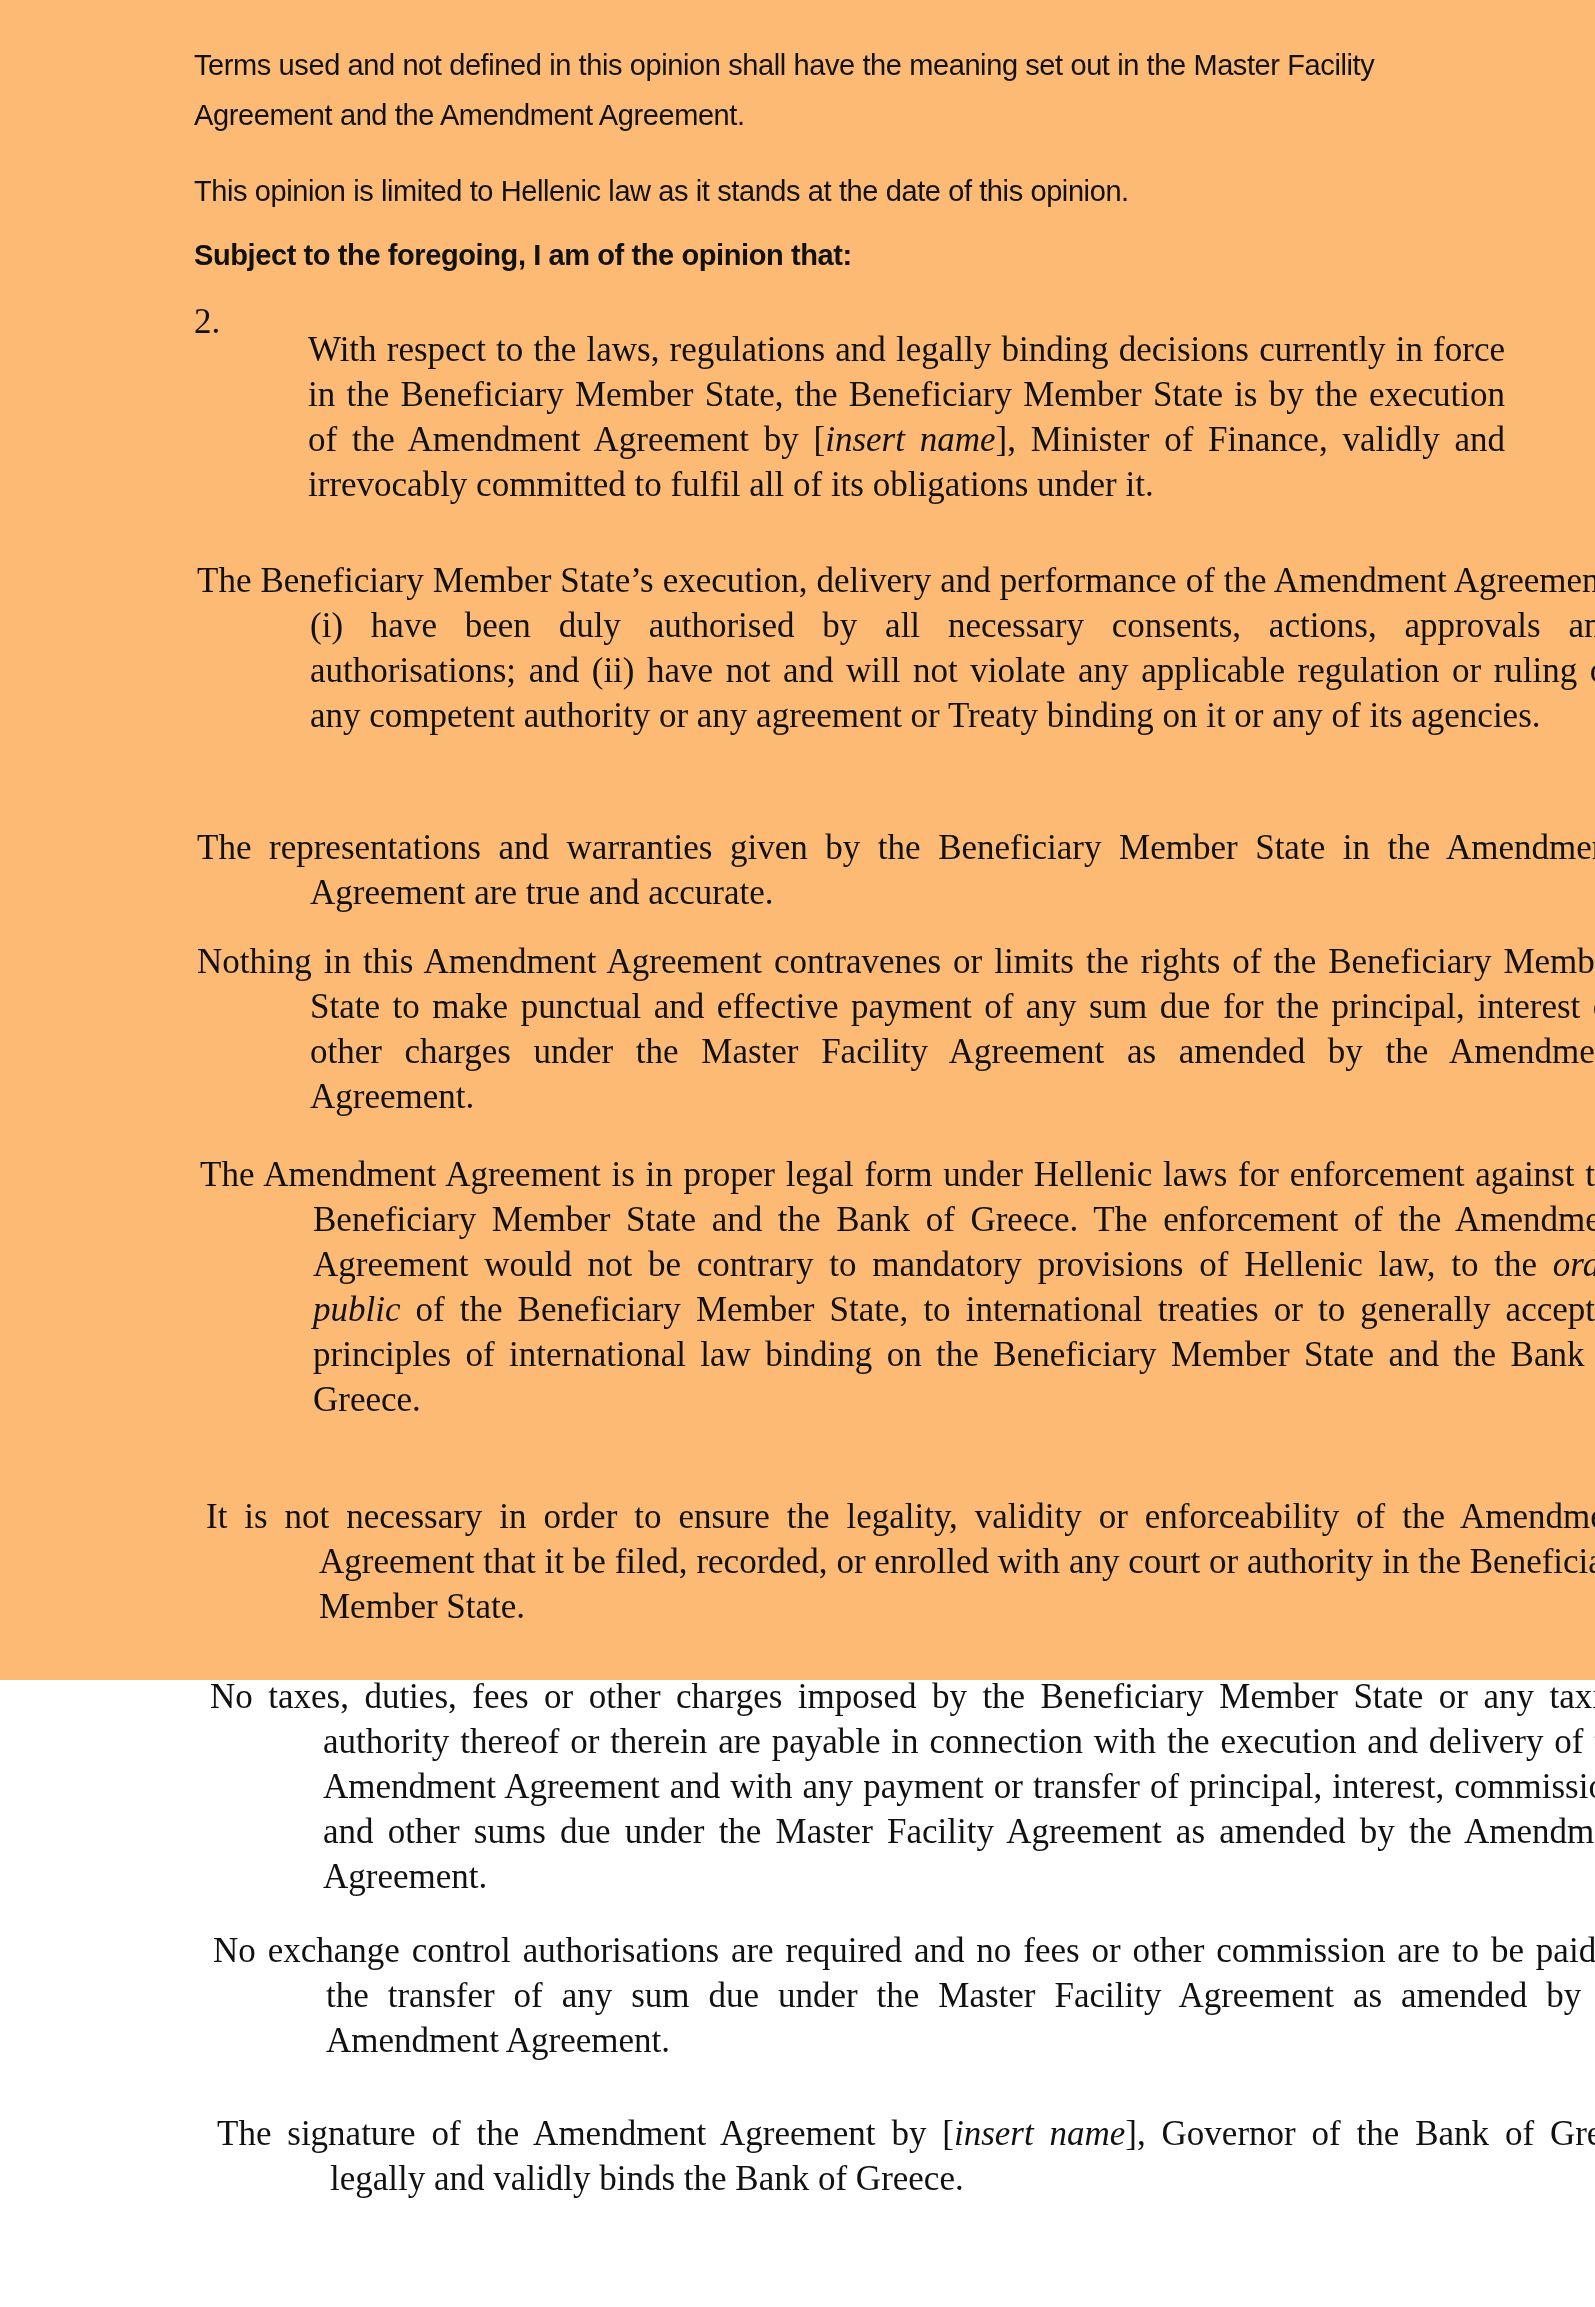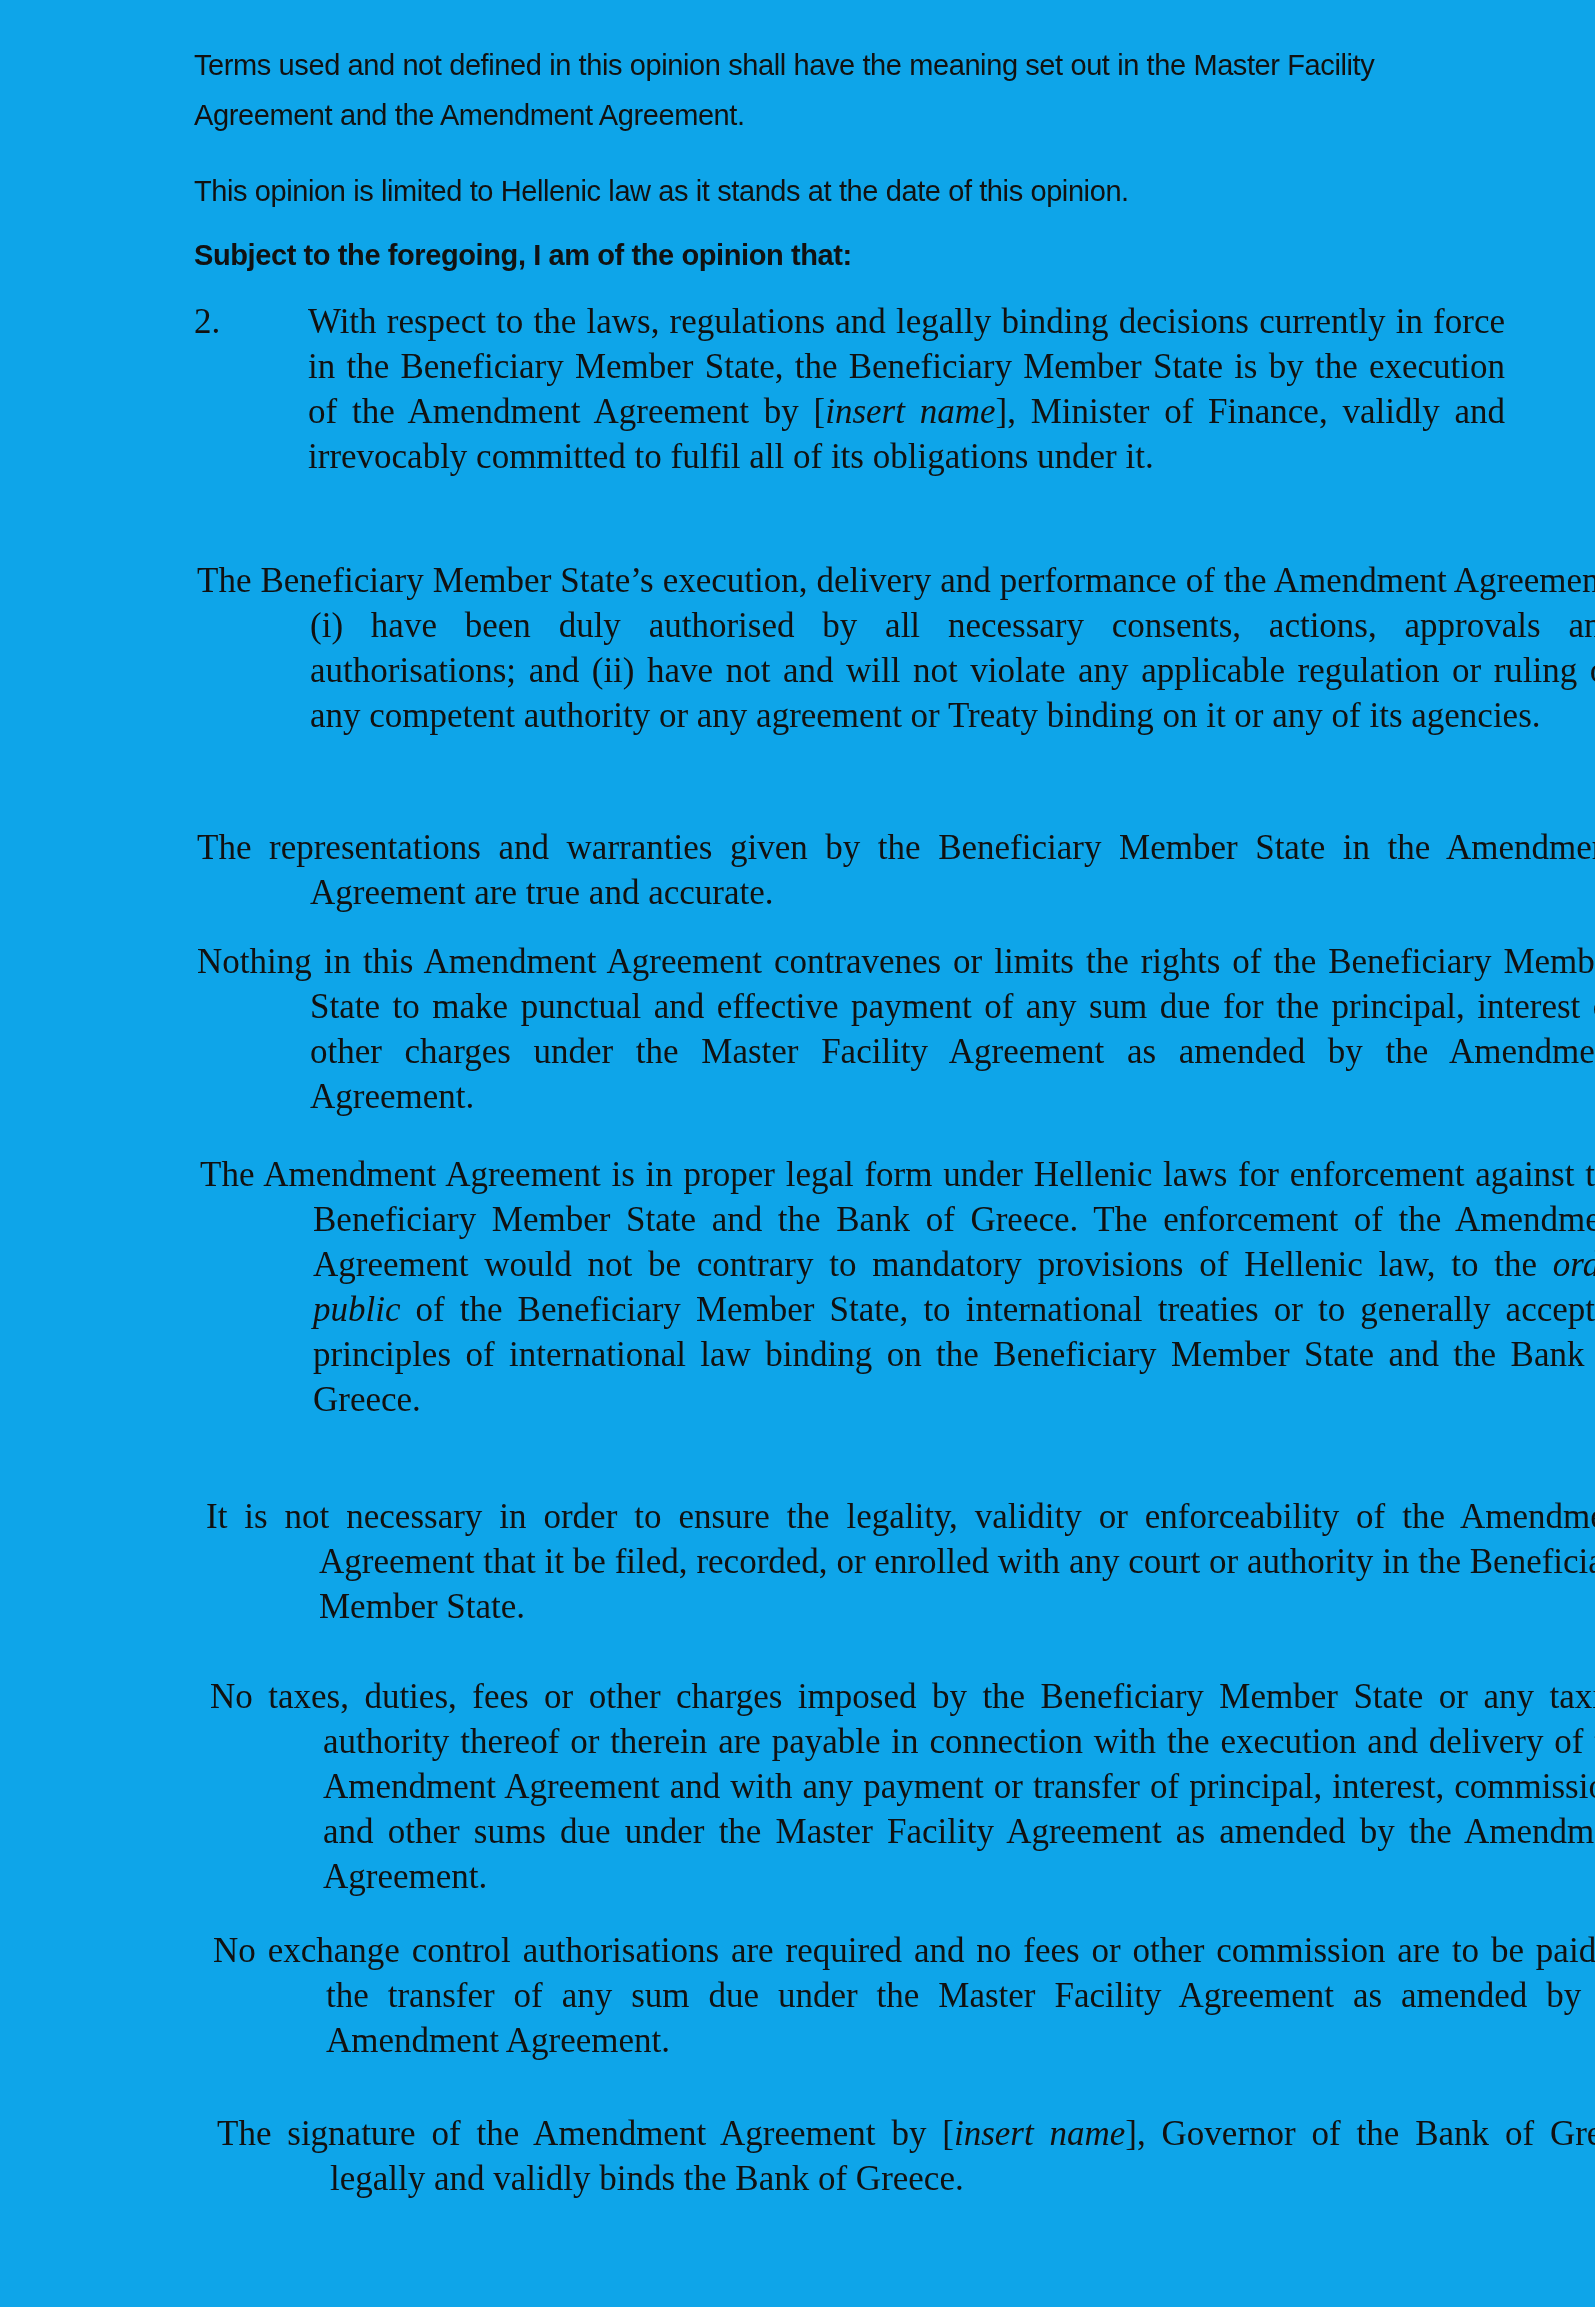--- a/index.html
+++ b/index.html
@@ -11,22 +11,22 @@
       width: 1595px;
       height: 2307px;
       position: relative;
       overflow: hidden;
       color: #111111;
     }
     .page {
       position: absolute;
       left: 0; top: 0;
       width: 1595px;
-      height: 2307px;
-      background: #0ea5e9;
+      height: 1680px;
+      background: #fdba74;
     }
     .sans {
       font-family: "Liberation Sans", sans-serif;
       font-size: 29px;
       line-height: 50px;
       letter-spacing: -0.4px;
       color: #111;
       position: absolute;
       left: 194px;
       width: 1311px;
@@ -49,20 +49,21 @@
       display: flex;
       align-items: flex-start;
     }
     .num {
       width: 114px;
       flex: 0 0 114px;
     }
     .numtext {
       flex: 1 1 auto;
       text-align: justify;
+      margin-top: 28px;
     }
     em { font-style: italic; }
   </style>
 </head>
 <body>
 
 <div class="page">
 
   <p class="sans" style="top:40px;">Terms used and not defined in this opinion shall have the meaning set out in the Master Facility Agreement and the Amendment Agreement.</p>
   <p class="sans" style="top:166px;">This opinion is limited to Hellenic law as it stands at the date of this opinion.</p>

